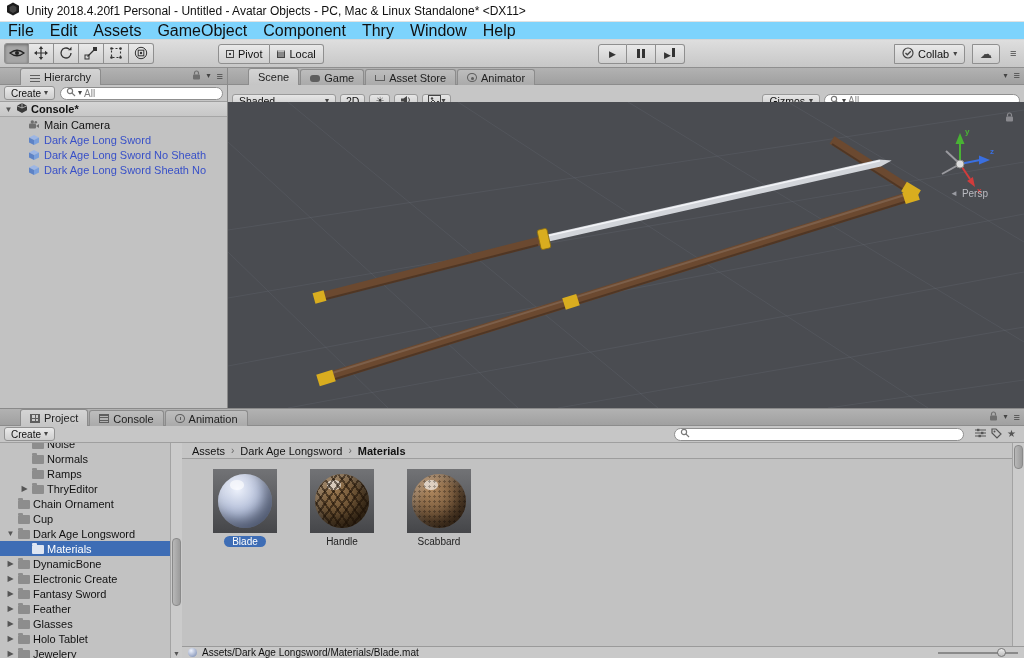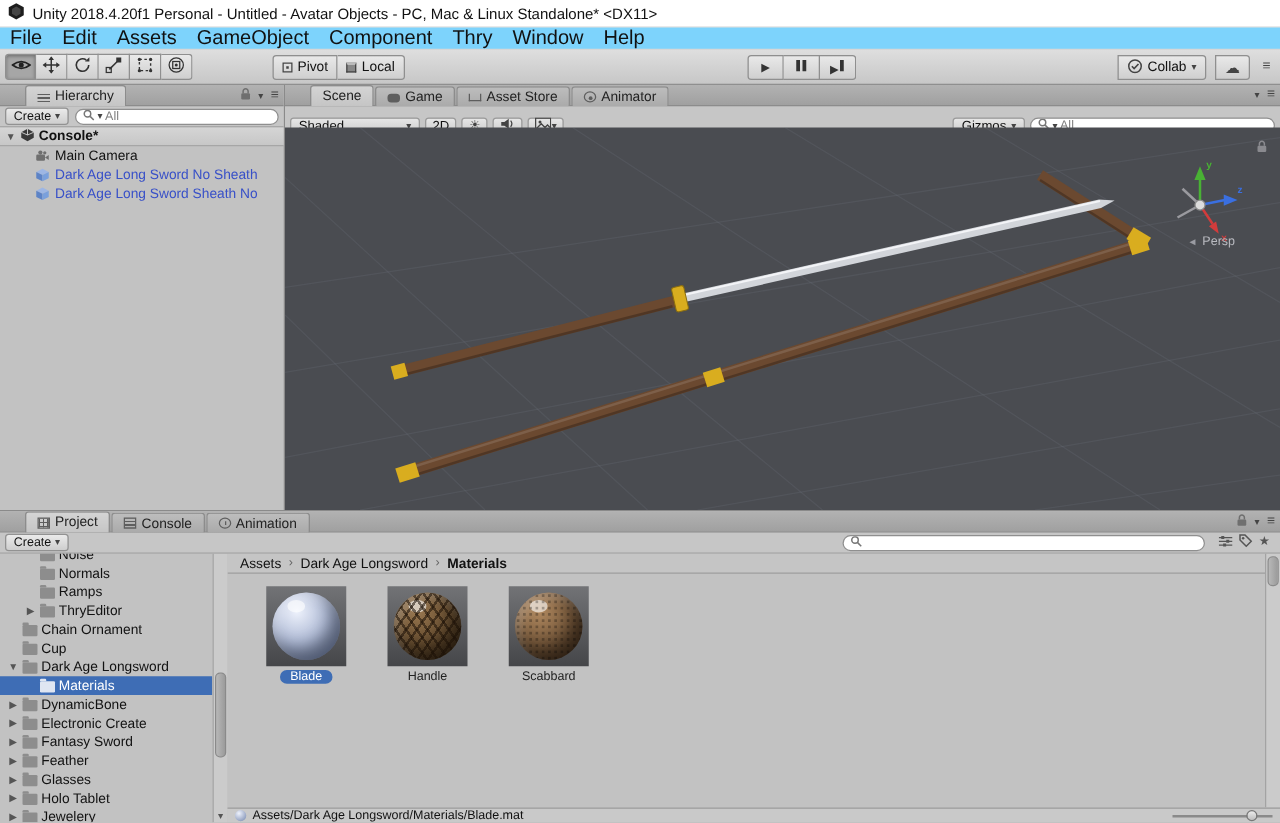--- a/index.html
+++ b/index.html
@@ -279,20 +279,30 @@
           <span class="h-label">Main Camera</span>
         </div>
         <div class="h-item prefab">
           <span class="h-ic">
             <svg width="12" height="12" viewBox="0 0 12 12">
               <path d="M6 1 11 3.5 6 6 1 3.5Z" fill="#9db6e4"></path>
               <path d="M1 3.5 6 6v5L1 8.5Z" fill="#5d83c6"></path>
               <path d="M11 3.5 6 6v5l5-2.5Z" fill="#7aa0dc"></path>
             </svg>
           </span>
+          <span class="h-label">Dark Age Long Sword</span>
+        </div>
+        <div class="h-item prefab">
+          <span class="h-ic">
+            <svg width="12" height="12" viewBox="0 0 12 12">
+              <path d="M6 1 11 3.5 6 6 1 3.5Z" fill="#9db6e4"></path>
+              <path d="M1 3.5 6 6v5L1 8.5Z" fill="#5d83c6"></path>
+              <path d="M11 3.5 6 6v5l5-2.5Z" fill="#7aa0dc"></path>
+            </svg>
+          </span>
           <span class="h-label">Dark Age Long Sword No Sheath</span>
         </div>
         <div class="h-item prefab">
           <span class="h-ic">
             <svg width="12" height="12" viewBox="0 0 12 12">
               <path d="M6 1 11 3.5 6 6 1 3.5Z" fill="#9db6e4"></path>
               <path d="M1 3.5 6 6v5L1 8.5Z" fill="#5d83c6"></path>
               <path d="M11 3.5 6 6v5l5-2.5Z" fill="#7aa0dc"></path>
             </svg>
           </span>

